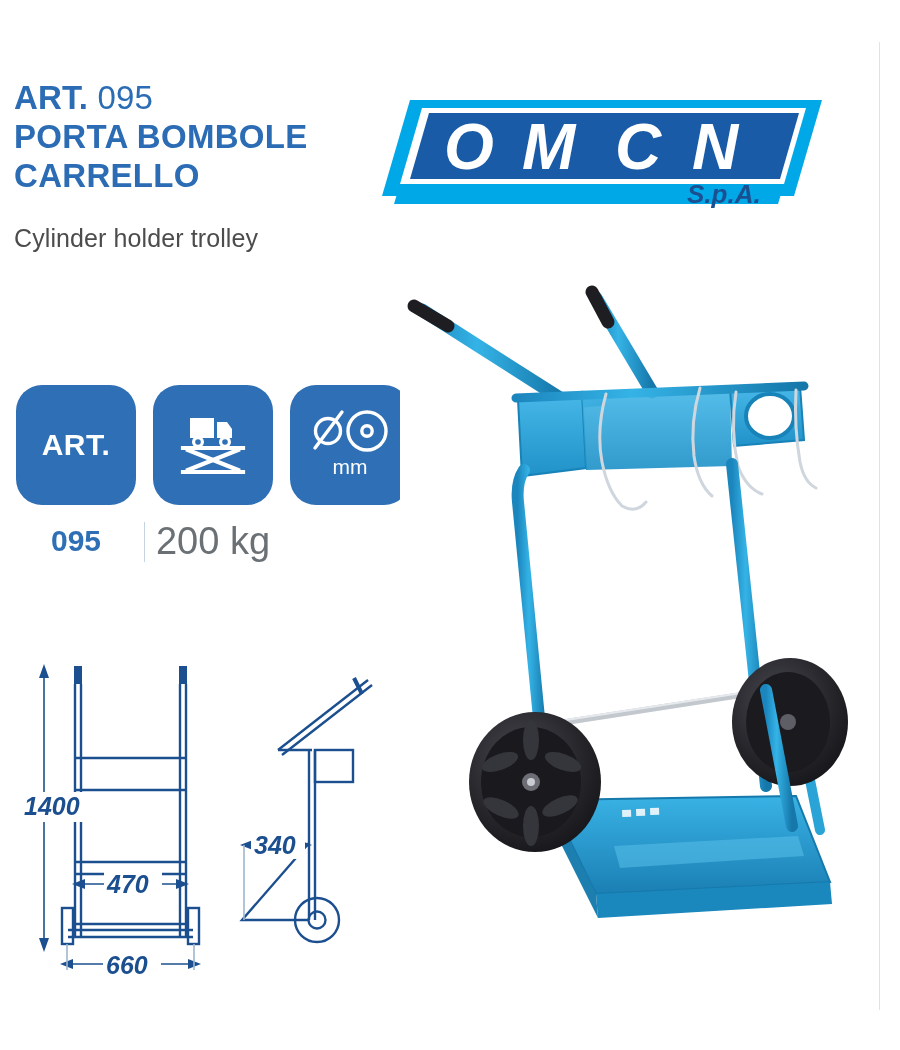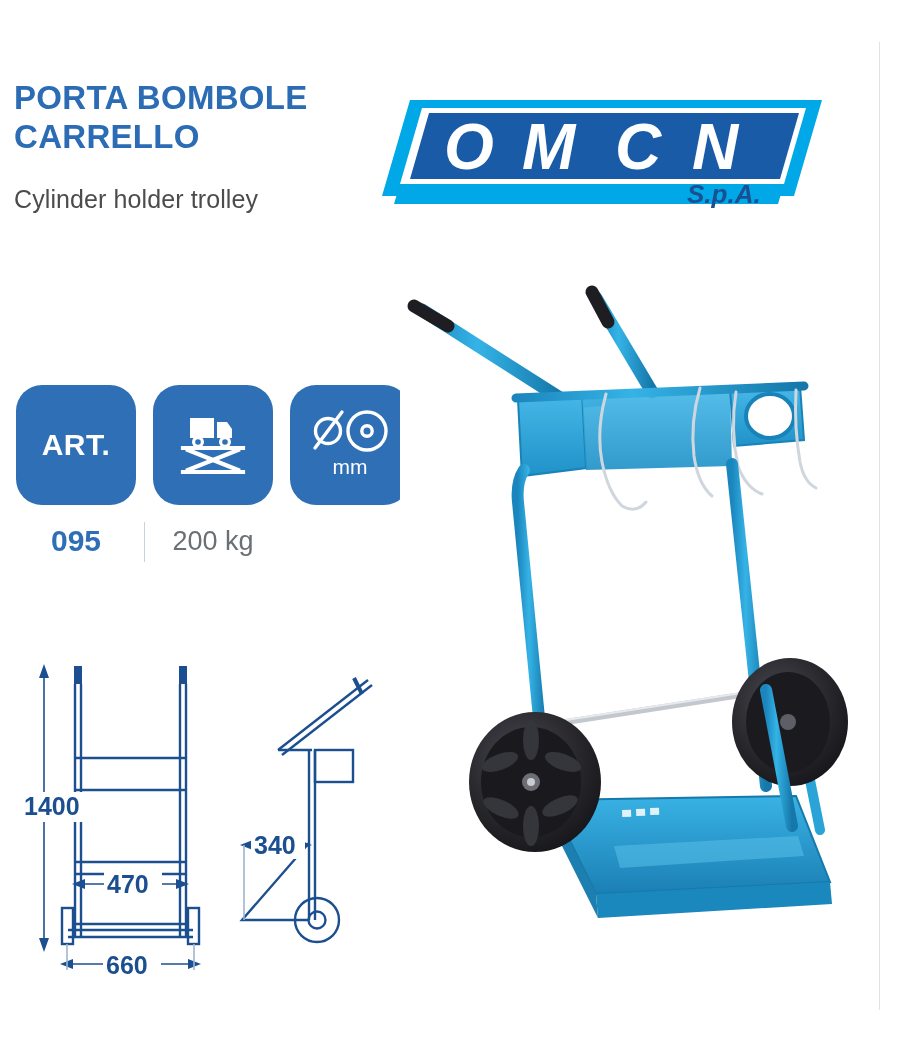--- a/index.html
+++ b/index.html
@@ -108,21 +108,21 @@
   .badge svg { display: block; }
 
   .spec-values {
     display: flex;
     margin-top: 14px;
   }
   .spec-val {
     width: 120px;
     margin-right: 17px;
     text-align: center;
-    font-size: 27px;
+    font-size: 38px;
     line-height: 44px;
     color: #6b7075;
     font-weight: 300;
     position: relative;
     white-space: nowrap;
   }
   .spec-val:last-child { margin-right: 0; }
   .spec-val.primary {
     color: #2f6fb5;
     font-weight: bold;
@@ -138,20 +138,21 @@
     background: #c6d3e0;
   }
 
   
   .drawing {
     position: absolute;
     left: 20px;
     top: 652px;
     width: 370px;
     height: 330px;
+    font-style: italic;
   }
   .drawing svg { display: block; }
   .dim-text {
     font-family: "Liberation Sans", sans-serif;
     font-size: 25px;
     font-weight: bold;
     fill: #1c4f8f;
   }
 
   
@@ -165,20 +166,24 @@
   .photo svg { display: block; }
 </style>
 </head>
 <body>
 
 <div id="page">
 
   <div class="page-divider"></div>
 
   <div class="heading">
+    <div class="h-art">
+      <span class="art-strong">ART.</span>
+      <span class="art-num">095</span>
+    </div>
     <div class="h-title">PORTA BOMBOLE</div>
     <div class="h-title">CARRELLO</div>
     <div class="subs">
       <div class="h-sub">Cylinder holder trolley</div>
     </div>
   </div>
 
   <div class="logo">
     <svg width="440" height="128" viewBox="0 0 440 128">
 

